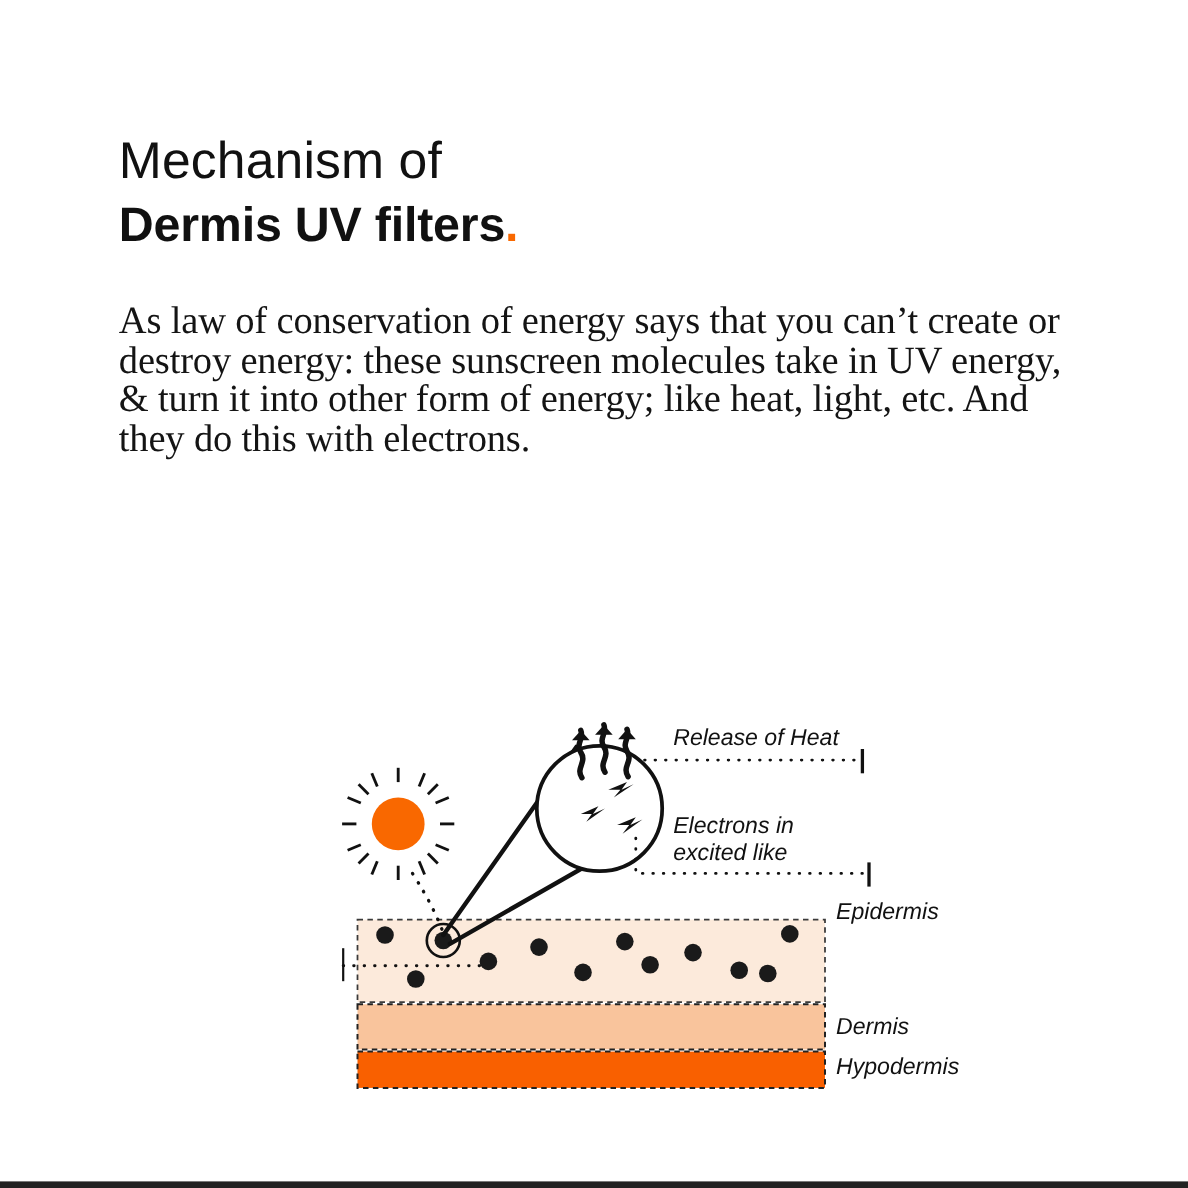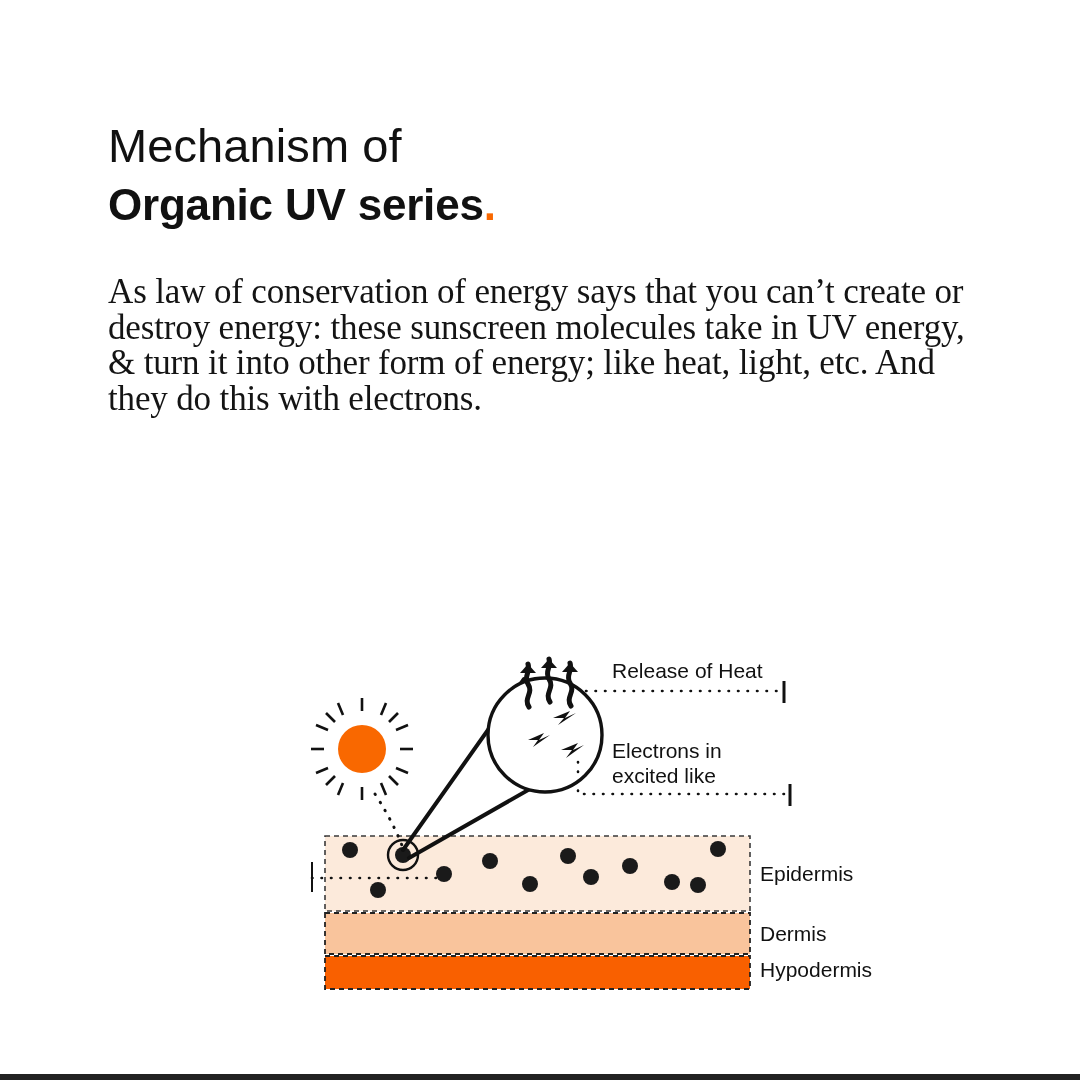--- a/index.html
+++ b/index.html
@@ -34,43 +34,43 @@
   #para1{top:256px;}
   #para2{top:428px;}
 
   
   .diagram{position:absolute;left:0;top:600px;width:1080px;height:400px;}
   .diagram svg{display:block;}
 
   
   .fig-label{
     position:absolute;font-size:21px;line-height:25px;
-    color:#111;white-space:pre-line;
+    color:#111;white-space:pre-line;font-style:italic;
   }
   #lbl-heat{left:612px;top:640px;}
   #lbl-excited{left:612px;top:720px;}
   #lbl-sunscreen{left:178px;top:832px;width:132px;text-align:right;}
-  #lbl-epidermis{left:760px;top:843px;}
+  #lbl-epidermis{left:760px;top:798px;}
   #lbl-dermis{left:760px;top:903px;}
   #lbl-hypodermis{left:760px;top:939px;}
 
   
   .bottom-bar{
     position:absolute;left:0;top:1056px;width:1080px;height:24px;
     background:#222222;
   }
 </style>
 </head>
 <body>
 
 <div id="page">
 
   <div class="heading">
     <div class="title-line1">Mechanism of</div>
-    <div class="title-line2"><span>Organic UV series</span><span class="title-dot">.</span></div>
+    <div class="title-line2"><span>Dermis UV filters</span><span class="title-dot">.</span></div>
   </div>
 
   <div class="para" id="para1">As law of conservation of energy says that you can’t create or destroy energy: these sunscreen molecules take in UV energy, &amp; turn it into other form of energy; like heat, light, etc. And they do this with electrons.</div>
 
   <div class="diagram">
     <svg width="1080" height="400" viewBox="0 0 1080 400" xmlns="http://www.w3.org/2000/svg">
 
       <rect x="325" y="218" width="425" height="75" fill="#FCEADB" stroke="#3A3A3A" stroke-width="1.6" stroke-dasharray="5 4"></rect>
       <rect x="325" y="295" width="425" height="41" fill="#F9C49C" stroke="#222222" stroke-width="1.8" stroke-dasharray="5 4"></rect>
       <rect x="325" y="338" width="425" height="33" fill="#F96000" stroke="#222222" stroke-width="1.8" stroke-dasharray="5 4"></rect>

